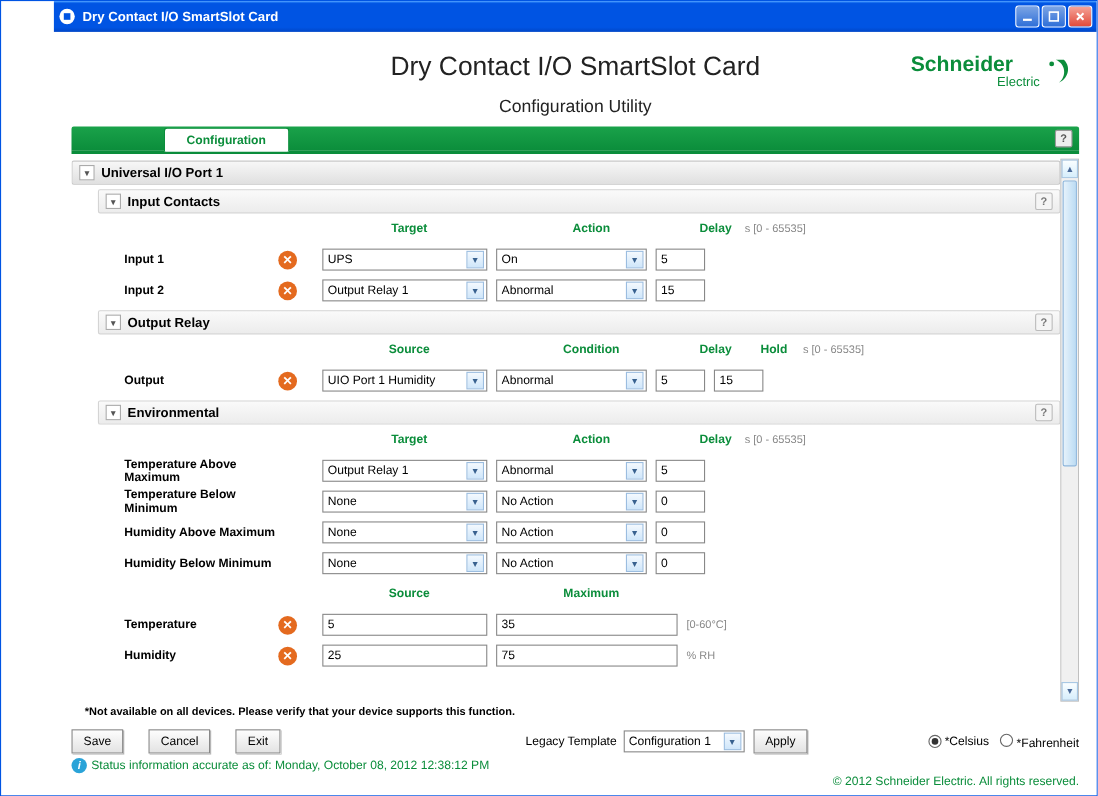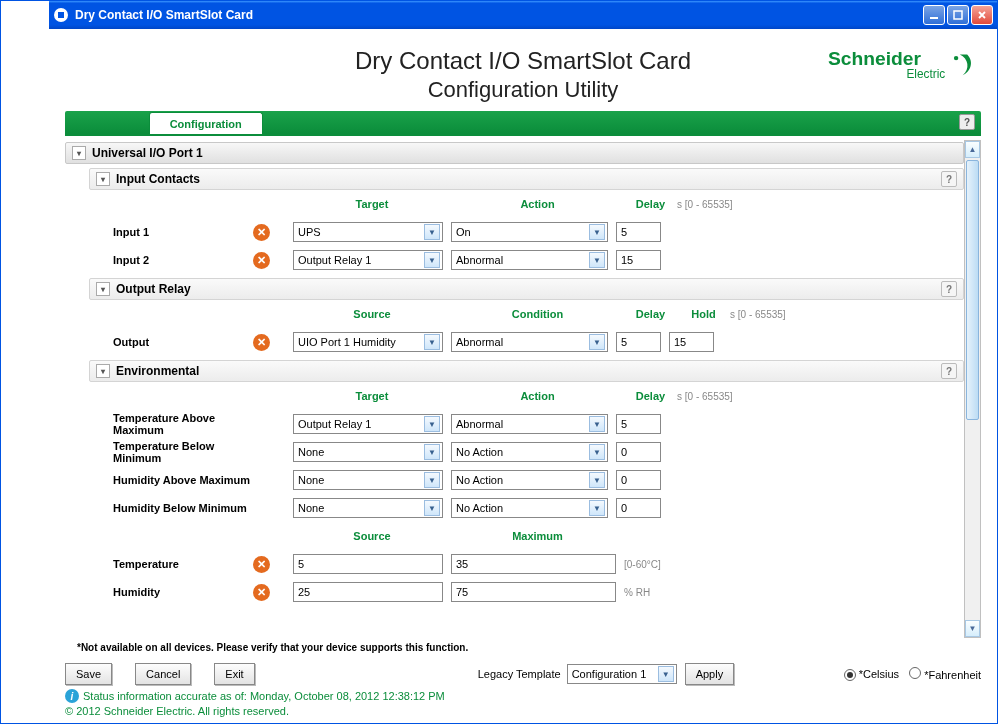--- a/index.html
+++ b/index.html
@@ -13,21 +13,21 @@
   .tb-btns { display: flex; gap: 2px; }
   .tb-btn { width: 22px; height: 20px; border: 1px solid #fff; border-radius: 3px; display: flex; align-items: center; justify-content: center; font-size: 12px; font-weight: bold; color: #fff; cursor: default; }
   .tb-min, .tb-max { background: linear-gradient(to bottom, #7ba4e4, #2f6fd8); }
   .tb-close { background: linear-gradient(to bottom, #f5a397, #e14a3b); }
   .tb-btn svg { width:10px; height:10px; }
   
   
   .header-area { padding: 18px 20px 8px 20px; display:flex; align-items:flex-start; }
   .header-titles { flex:1; text-align:center; font-family: Arial, sans-serif; }
   .header-titles .line1 { font-size: 24px; color: #222; }
-  .header-titles .line2 { font-size: 22px; color: #222; margin-top: 2px; }
+  .header-titles .line2 { font-size: 16px; color: #222; margin-top: 14px; }
   .logo { width: 150px; }
   .logo svg { width: 150px; height: 40px; }
   
   
   .tabs-bar { margin: 0 16px; height: 22px; background: linear-gradient(to bottom, #1aa24a, #0b8d3b); border-radius: 2px 2px 0 0; display:flex; align-items:stretch; padding-left: 6px; }
   .tab { padding: 0 20px; display:flex; align-items:center; color:#fff; font-size:11px; font-weight:bold; margin-right:4px; border-radius:3px 3px 0 0; cursor:default;}
   .tab.inactive { background: linear-gradient(to bottom, #3dc56d, #17a347); margin-top: 44px; }
   .tab.active { background: #fff; color:#0b8d3b; border:1px solid #0b8d3b; border-bottom:none; position:relative; top:1px; }
   .tabs-bar .spacer { flex:1; }
   .tabs-bar .help-btn { width:16px; height:16px; margin:3px 6px 0 0; background:#eee; border:1px solid #999; display:flex; align-items:center; justify-content:center; color:#555; font-weight:bold; font-size:10px; border-radius:2px;}
@@ -54,39 +54,39 @@
   .row { display:flex; align-items:center; height:28px; }
   .row .lbl { width: 140px; font-weight:bold; font-size:11px; }
   .row .lbl2 { width: 140px; font-weight:bold; font-size:11px; line-height:12px; }
   .row .xicon { width:40px; display:flex; align-items:center; }
   .row .xicon .circ { width:17px; height:17px; border-radius:50%; background:#e46a1f; display:flex; align-items:center; justify-content:center; color:#fff; font-weight:bold; font-size:11px; }
   .colhdr { color:#0b8d3b; font-weight:bold; font-size:11px; text-align:center; }
   .hint { color:#888; font-size:10px; }
   
   .sel { height:20px; border:1px solid #888; background:#fff; display:flex; align-items:center; padding:0 2px 0 4px; margin-right:8px; font-size:11px;}
   .sel.w150 { width:150px; }
-  .sel.w160 { width:157px; }
+  .sel.w160 { width:137px; }
   .sel .seltext { flex:1; white-space:nowrap; overflow:hidden; }
   .sel .dd { width:16px; height:16px; background:linear-gradient(to bottom,#f4f9fe,#cfe6fa); border:1px solid #9bbde0; display:flex; align-items:center; justify-content:center; font-size:8px; color:#38618f;}
   .inp { height:20px; border:1px solid #888; background:#fff; padding:0 4px; font-size:11px; display:flex; align-items:center; margin-right:8px;}
   .inp.w45 { width:45px; }
   .inp.w150 { width:150px; }
   .inp.w160 { width:165px; }
   
   
   .footer-note { margin: 4px 16px 0 28px; font-size:10px; font-weight:bold; }
   .button-bar { margin: 10px 16px 0 16px; display:flex; align-items:center; }
   .btn { height:22px; padding:0 10px; border:1px solid #888; background:linear-gradient(to bottom,#fdfdfd,#e3e3e3); font-size:11px; margin-right:23px; display:flex; align-items:center; box-shadow:1px 1px 0 #bbb; cursor:default;}
   .button-bar .legacy-label { margin-left: 200px; margin-right:6px; font-size:11px;text-align:right;}
   .radio-group { margin-left:auto; display:flex; align-items:center; gap:10px; font-size:11px;}
   .radio { width:12px; height:12px; border:1px solid #666; border-radius:50%; display:inline-flex; align-items:center; justify-content:center; margin-right:3px; background:#fff;}
   .radio .dot { width:6px; height:6px; border-radius:50%; background:#333; }
   .status-line { margin: 4px 16px 0 16px; display:flex; align-items:center; color:#0b8d3b; font-size:11px; }
   .status-line .info-ico { width:14px; height:14px; border-radius:50%; background:#2aa3d8; color:#fff; display:flex; align-items:center; justify-content:center; font-weight:bold; font-size:10px; margin-right:4px; font-style:italic;}
-  .copyright { margin: 2px 16px 6px 16px; color:#0b8d3b; font-size:11px; }
+  .copyright { margin: 2px 16px 6px 16px; text-align:right; color:#0b8d3b; font-size:11px; }
 </style>
 </head>
 <body>
 
 <div class="window">
 
   <div class="titlebar">
     <span class="app-icon">
       <svg viewBox="0 0 16 16">
           <circle cx="8" cy="8" r="7" fill="#fff"></circle>

